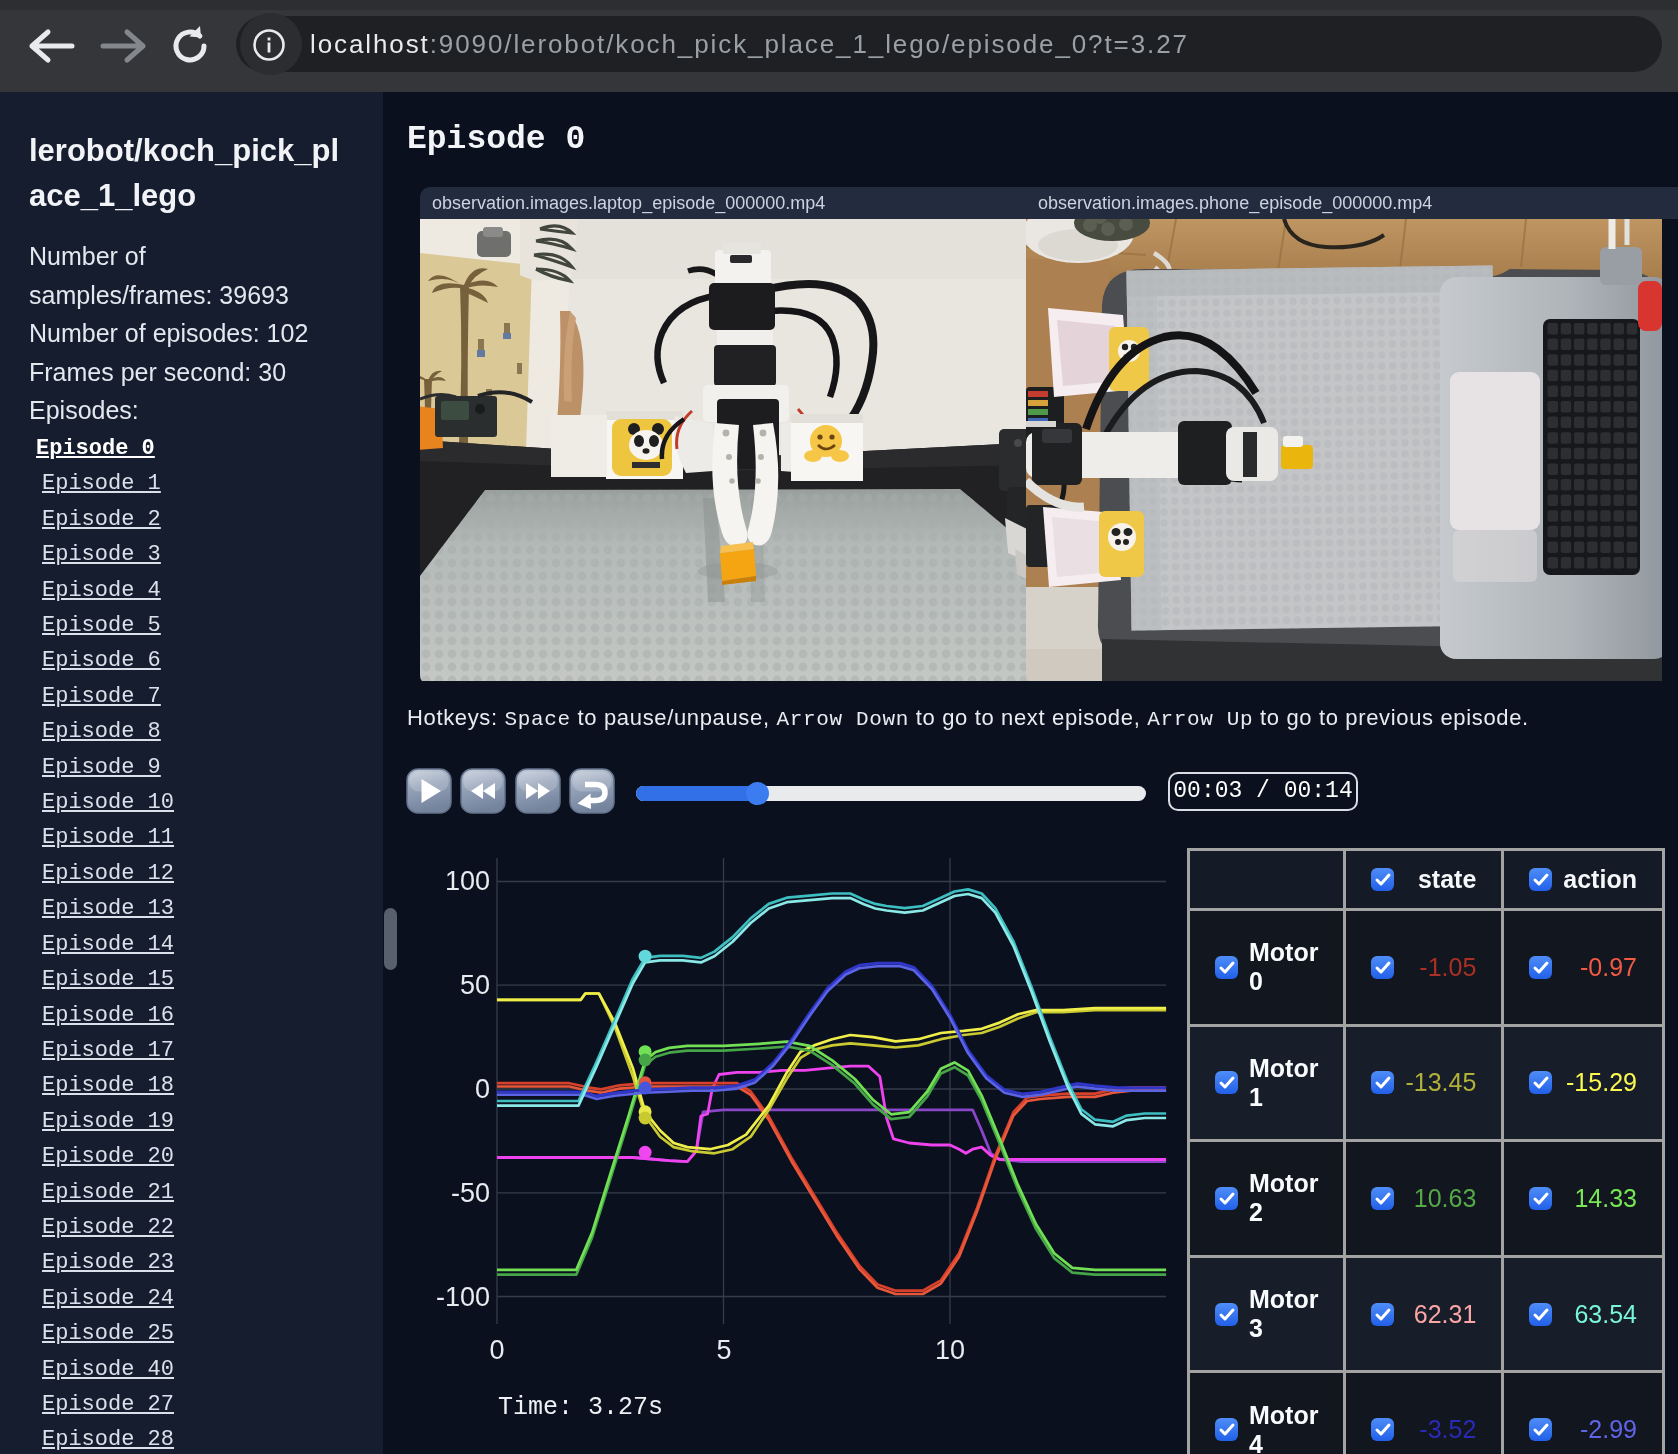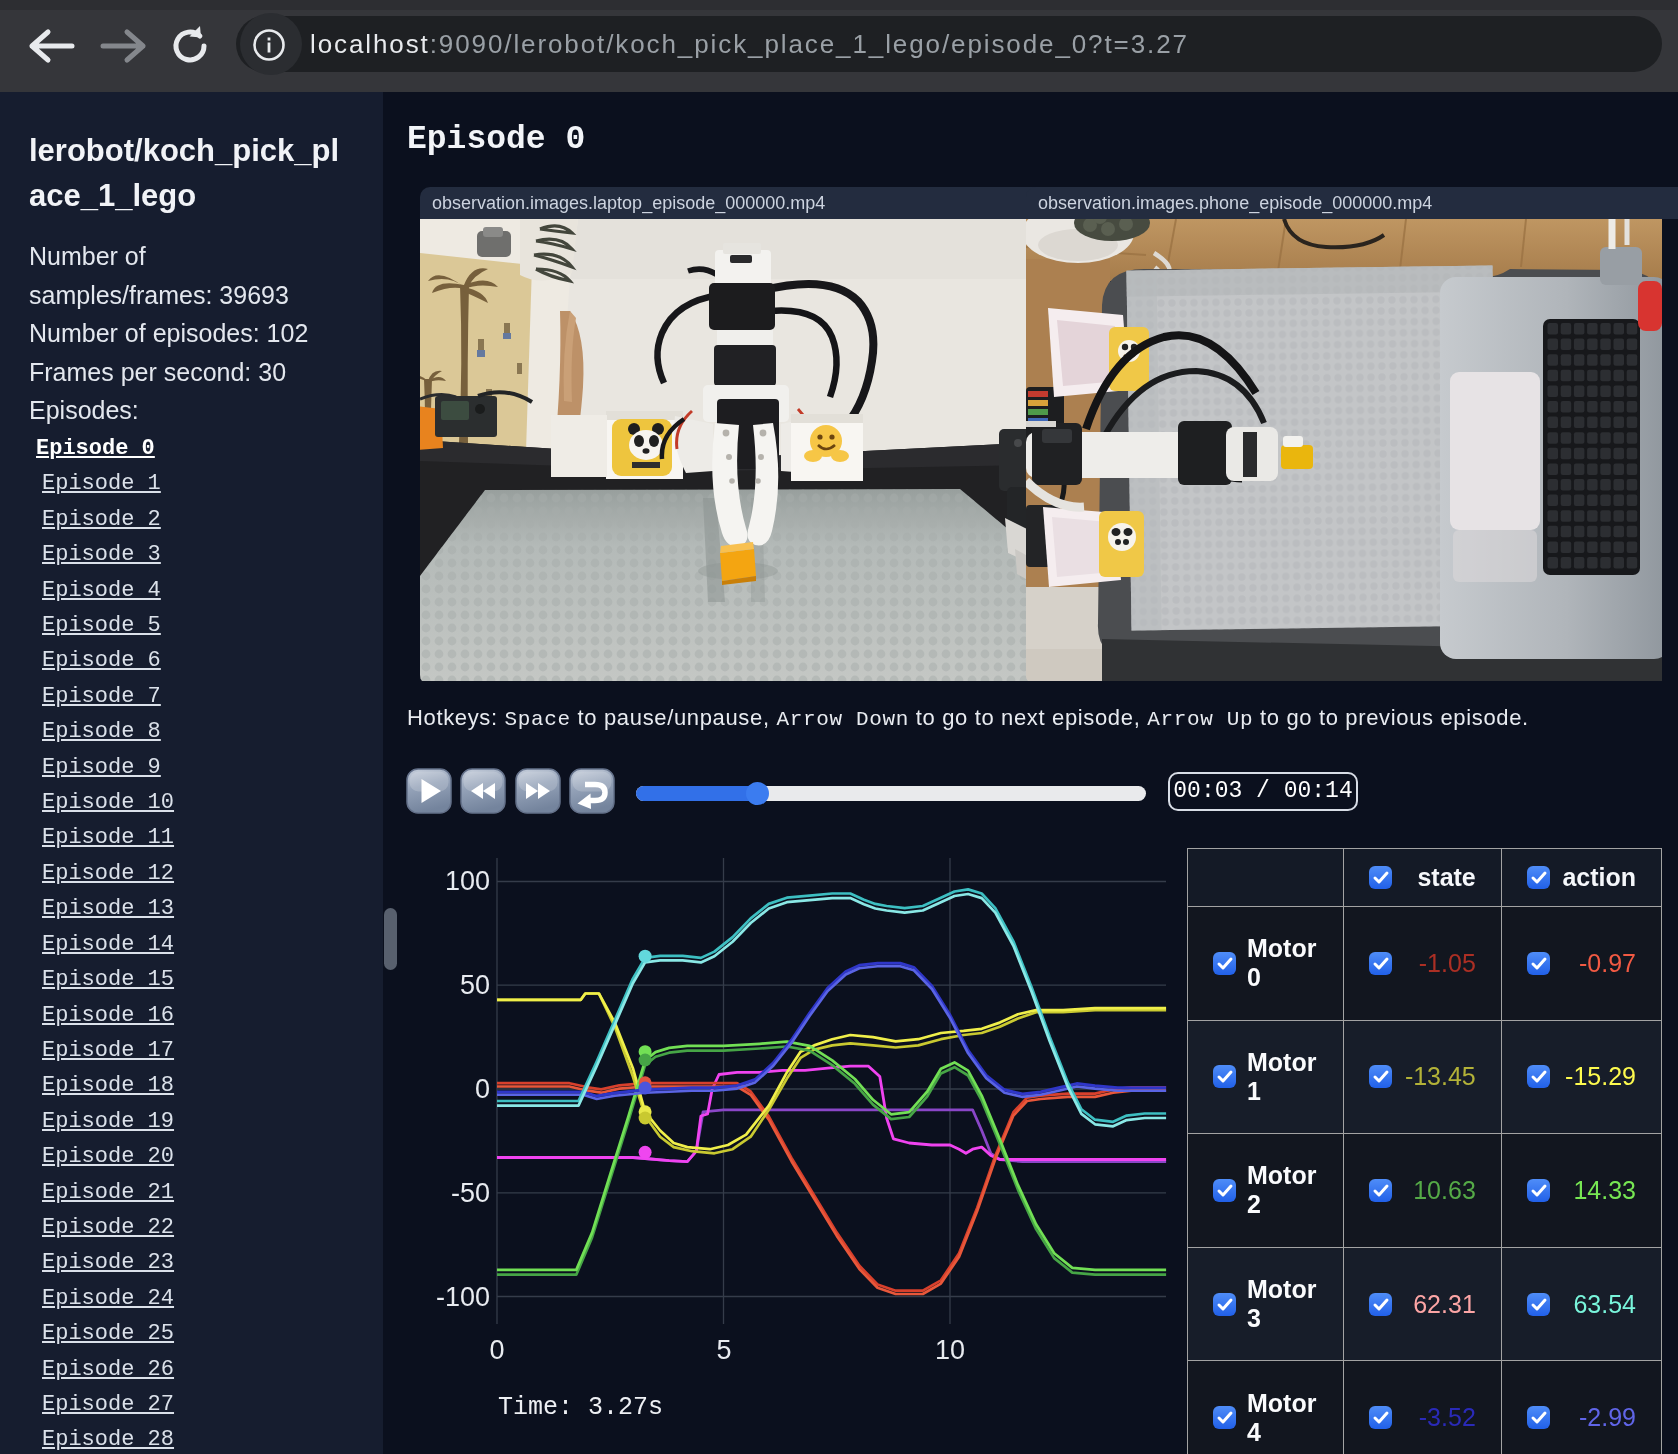--- a/index.html
+++ b/index.html
@@ -36,21 +36,21 @@
   .ebtn{position:absolute;top:768px;width:46px;height:46px;}
   #slider-track{left:636px;top:786px;width:510px;height:15px;background:#e9eaec;border-radius:8px;}
   #slider-fill{left:636px;top:786px;width:122px;height:15px;background:#3270e8;border-radius:8px 0 0 8px;}
   #slider-thumb{left:746px;top:782px;width:23px;height:23px;background:#3b7cf0;border-radius:50%;}
   #timepill{left:1168px;top:772px;width:190px;height:39px;border:2px solid #d8dde6;border-radius:10px;
             box-sizing:border-box;color:#fff;font-size:23px;line-height:35px;text-align:center;
             font-family:"Liberation Mono", monospace;}
   
   #dtable{left:1187px;top:848px;width:475px;border-collapse:collapse;position:absolute;
           color:#f0f2f6;font-size:25px;}
-  #dtable td,#dtable th{border:1px solid #a3a3a3;padding:12px;}
+  #dtable td,#dtable th{border:3px solid #a3a3a3;padding:12px;}
   #dtable th{height:33px;}
   #dtable td{height:88.6px;}
   #dtable .c1{width:157px;}
   #dtable .c2{width:157px;}
   #dtable .c3{width:158px;}
   #dtable tr.odd td{background:#12161f;}
   #dtable tr.even td{background:#171d29;}
   #dtable th{background:#141a26;}
   .cell{display:flex;align-items:center;padding:0 13px;gap:11px;}
   .cbx{width:23px;height:23px;border-radius:6px;flex:none;
@@ -109,21 +109,21 @@
       <div>Episode 16</div>
       <div>Episode 17</div>
       <div>Episode 18</div>
       <div>Episode 19</div>
       <div>Episode 20</div>
       <div>Episode 21</div>
       <div>Episode 22</div>
       <div>Episode 23</div>
       <div>Episode 24</div>
       <div>Episode 25</div>
-      <div>Episode 26</div>
+      <div>Episode 40</div>
       <div>Episode 27</div>
       <div>Episode 28</div>
     </div>
   </div>
   <div id="sbscroll" class="abs"></div>
 
   
   <div id="heading" class="abs mono">Episode 0</div>
 
   

